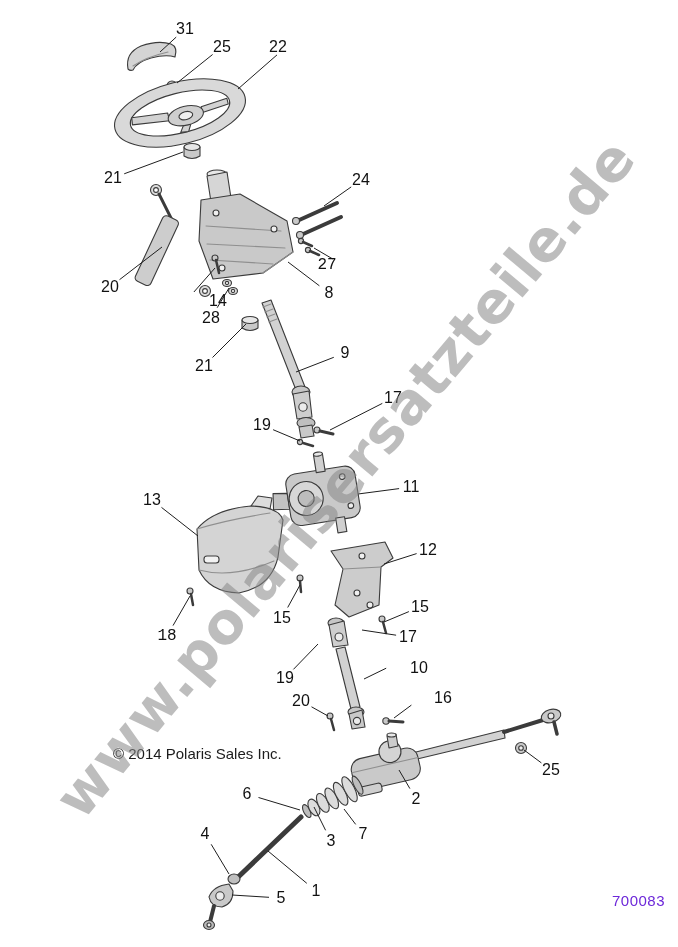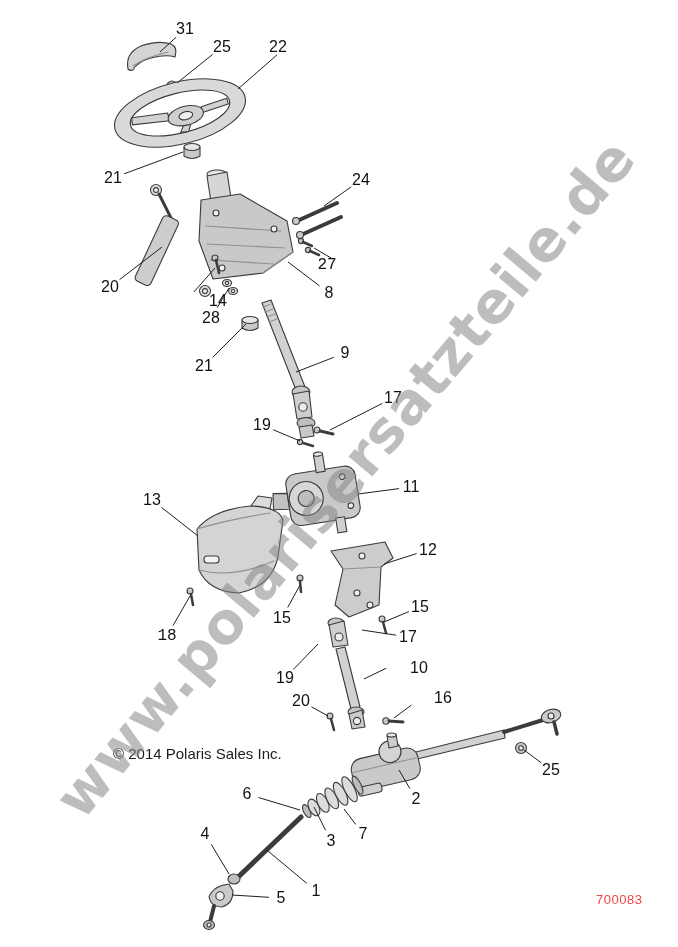--- a/index.html
+++ b/index.html
@@ -19,21 +19,21 @@
     transform:translate(-50%,-50%) rotate(-50deg);
     font-size:57px;font-weight:bold;letter-spacing:1px;
     color:rgba(135,135,135,0.55);
     font-family:"DejaVu Sans",sans-serif;
     pointer-events:none;z-index:5;
   }
   .copyright{
     position:absolute;left:113px;top:745px;font-size:15px;color:#1c1c1c;
   }
   .diagram-number{
-    position:absolute;left:596px;top:892px;font-size:13px;color:#ef4444;letter-spacing:0.5px;
+    position:absolute;left:612px;top:892px;font-size:15px;color:#6d28d9;letter-spacing:0.5px;
   }
   #leader-lines line{stroke:#1f1f1f;stroke-width:1;}
 </style>
 </head>
 <body>
 
 <div class="canvas">
 
   <svg class="diagram" width="678" height="947" viewBox="0 0 678 947">
     <g id="artwork" stroke="#3b3b3b" stroke-width="1.1" fill="none" stroke-linejoin="round" stroke-linecap="round">

